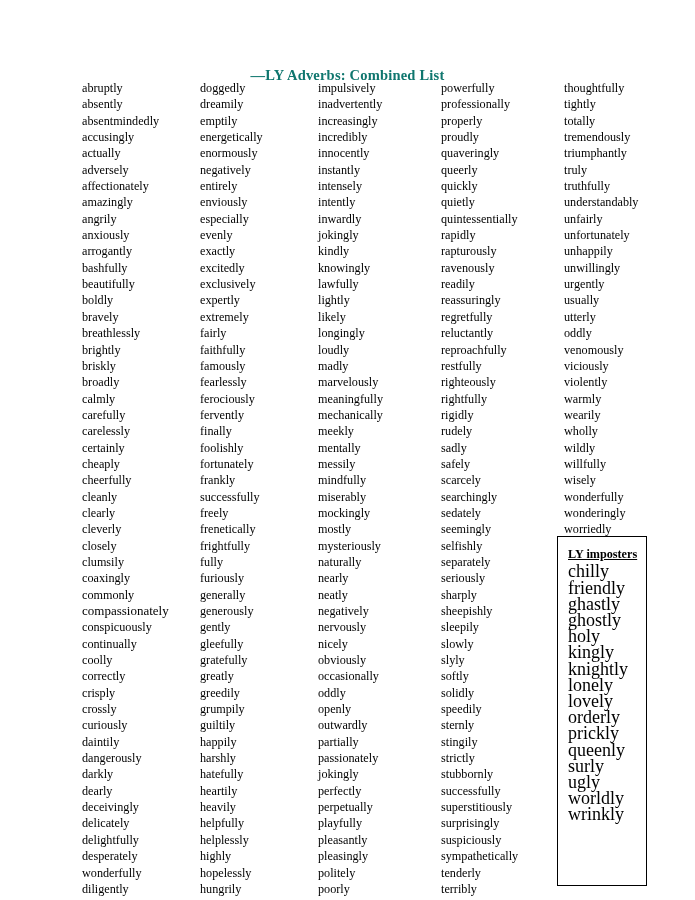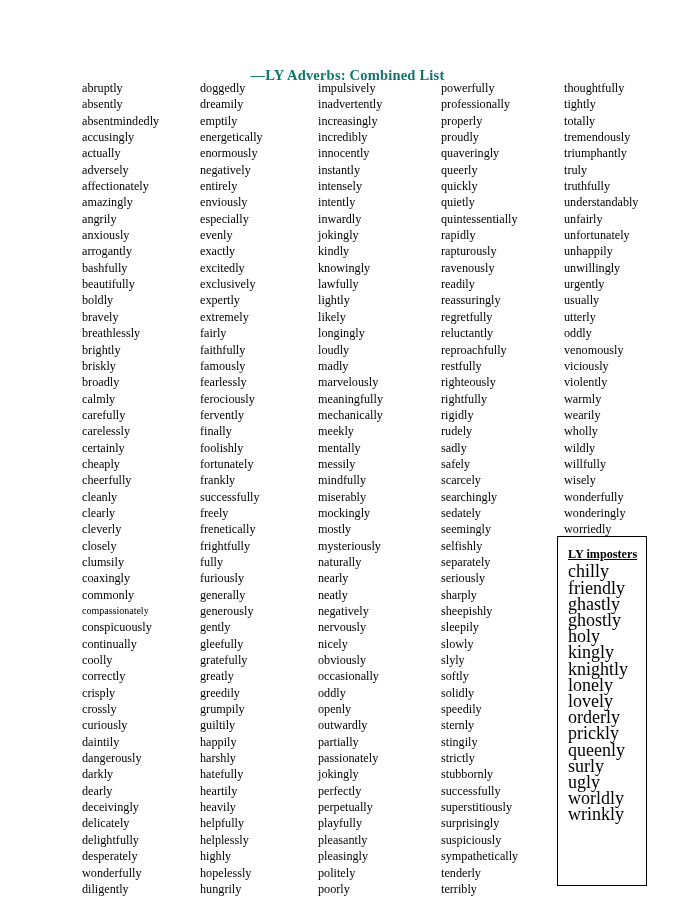--- a/index.html
+++ b/index.html
@@ -49,21 +49,21 @@
   .col-3 { width: 123px; }
   .col-4 { width: 118px; }
   .word {
     font-size: 12.2px;
     line-height: 16.35px;
     white-space: nowrap;
     color: #000;
   }
   
   .word.small {
-    font-size: 10px;
+    font-size: 13px;
     font-family: Liberation Serif, serif;
   }
   .imposters-box {
     position: absolute;
     left: 557px;
     top: 536px;
     width: 90px;
     height: 350px;
     border: 1px solid #000000;
     box-sizing: border-box;

